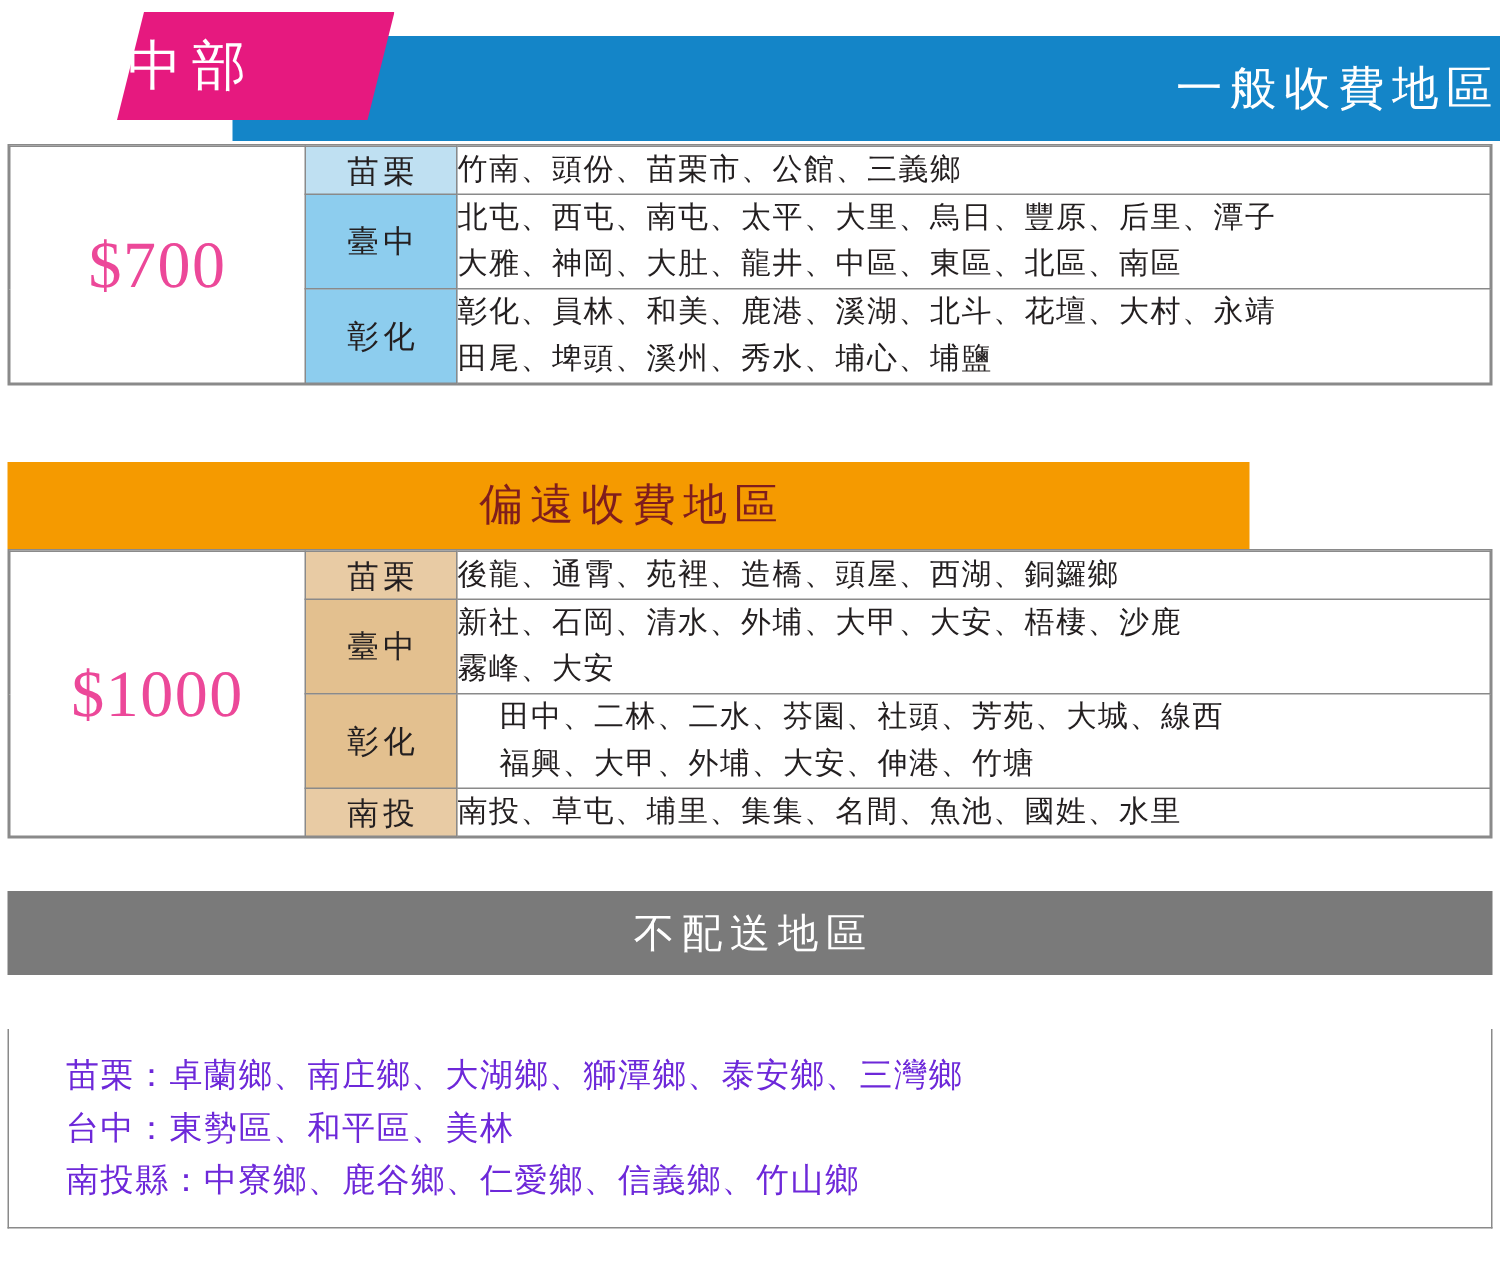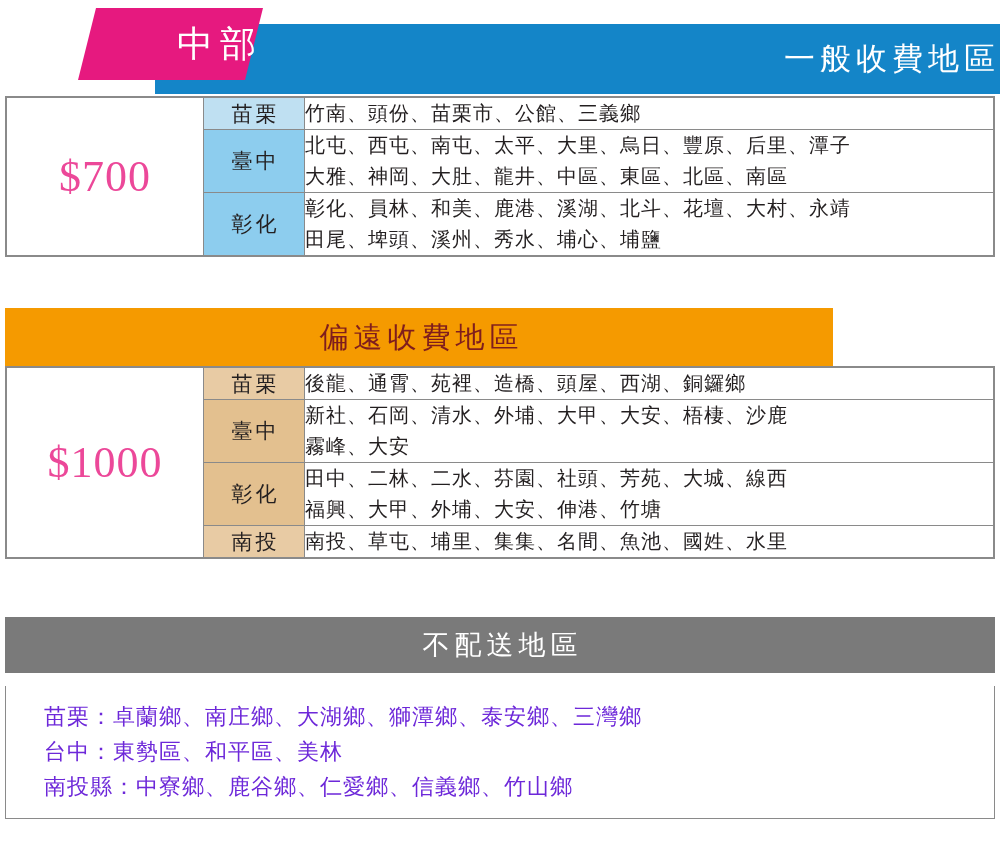--- a/index.html
+++ b/index.html
@@ -58,21 +58,21 @@
     background: #e6197f;
     clip-path: polygon(18px 0, 185px 0, 167px 72px, 0 72px);
   }
   .pink-tag-label {
     position: absolute;
     left: 78px;
     top: 8px;
     width: 185px;
     height: 72px;
     line-height: 72px;
-    text-align: right;
+    text-align: left;
     color: #ffffff;
     font-size: 36px;
     letter-spacing: 7px;
     text-indent: 7px;
   }
 
   
   .block {
     position: absolute;
     left: 5px;
@@ -217,32 +217,32 @@
         <td class="region region-tan">苗栗</td>
         <td class="cities" style="white-space:pre-line;border-radius:15px;">後龍、通霄、苑裡、造橋、頭屋、西湖、銅鑼鄉</td>
       </tr>
       <tr>
         <td class="region region-tan-2">臺中</td>
         <td class="cities" style="white-space:pre-line;">新社、石岡、清水、外埔、大甲、大安、梧棲、沙鹿
 霧峰、大安</td>
       </tr>
       <tr>
         <td class="region region-tan-2">彰化</td>
-        <td class="cities" style="white-space:pre-line;">田中、二林、二水、芬園、社頭、芳苑、大城、線西
+        <td class="cities" style="white-space:pre-line;padding-left:28px;">田中、二林、二水、芬園、社頭、芳苑、大城、線西
 福興、大甲、外埔、大安、伸港、竹塘</td>
       </tr>
       <tr>
         <td class="region region-tan">南投</td>
         <td class="cities" style="white-space:pre-line;">南投、草屯、埔里、集集、名間、魚池、國姓、水里</td>
       </tr>
     </tbody>
       </table>
   </div>
 
-  <div class="gray-band" style="top:617px;">不配送地區</div>
+  <div class="gray-band" style="top:594px;">不配送地區</div>
 
   <div class="footer" style="top:686px;">
     <div class="footer-line">苗栗：卓蘭鄉、南庄鄉、大湖鄉、獅潭鄉、泰安鄉、三灣鄉</div>
     <div class="footer-line">台中：東勢區、和平區、美林</div>
     <div class="footer-line">南投縣：中寮鄉、鹿谷鄉、仁愛鄉、信義鄉、竹山鄉</div>
   </div>
 
 </div>
 
 </body></html>

